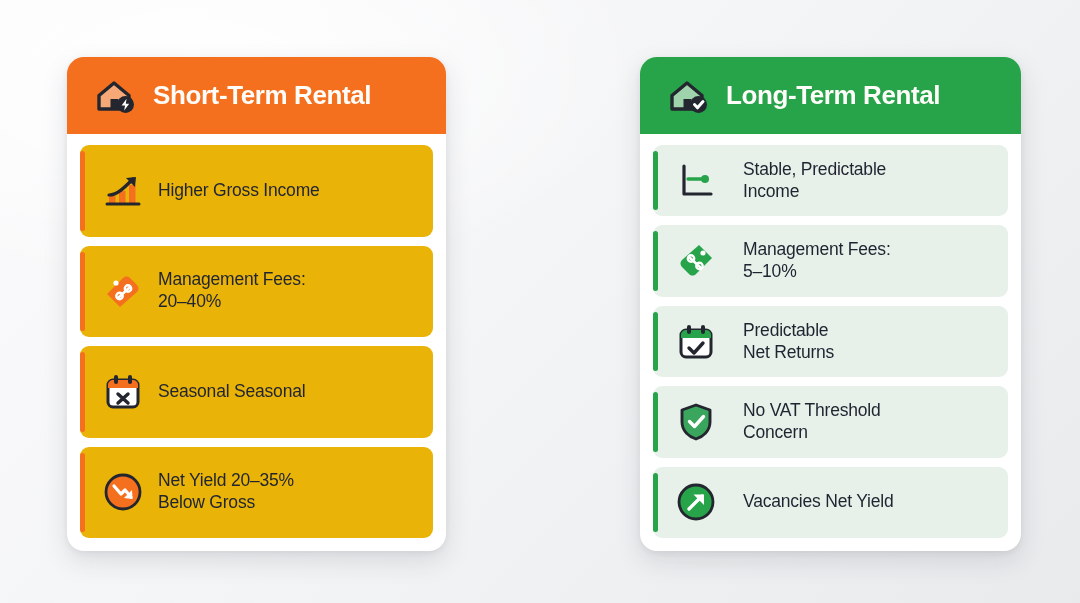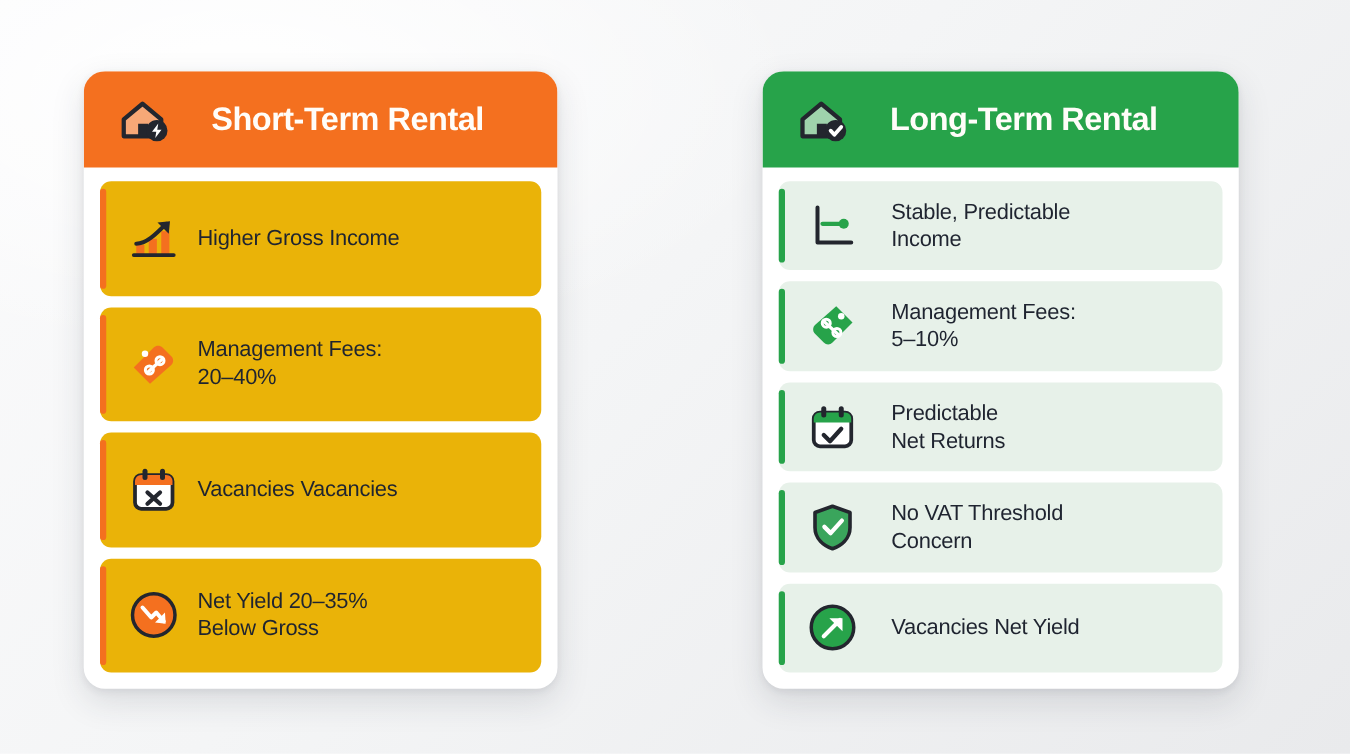--- a/index.html
+++ b/index.html
@@ -19,26 +19,26 @@
   
   .card {
     position: absolute; top: 57px; height: 494px;
     background: #ffffff;
     border-radius: 17px;
     box-shadow: 0 10px 26px rgba(40,45,60,.13), 0 2px 6px rgba(40,45,60,.07);
     overflow: hidden;
     display: flex; flex-direction: column;
   }
   .card.left  { left: 67px;  width: 379px; }
-  .card.right { left: 610px; width: 381px; }
+  .card.right { left: 640px; width: 381px; }
 
   .card-header {
     height: 77px; flex: 0 0 77px;
     display: flex; align-items: center;
-    padding-left: 26px; gap: 32px;
+    padding-left: 26px; gap: 16px;
   }
   .card.left  .card-header { background: #f4701f; }
   .card.right .card-header { background: #27a34a; }
   .card-header .title {
     color: #fffdf9; font-size: 26px; font-weight: bold;
     letter-spacing: -0.4px; white-space: nowrap;
   }
   .head-icon { width: 44px; height: 44px; flex: 0 0 44px; }
 
   .card-body {
@@ -150,21 +150,21 @@
         <span class="accent"></span>
         <span class="row-icon">
           <svg viewBox="0 0 42 42" width="42" height="42">
             <rect x="6" y="9" width="30" height="27" rx="5" fill="#fff" stroke="#23262e" stroke-width="3"></rect>
             <path d="M6 17 L36 17 L36 14 C36 11.2 33.8 9 31 9 L11 9 C8.2 9 6 11.2 6 14 Z" fill="#f4701f"></path>
             <rect x="12" y="4" width="4" height="9" rx="2" fill="#23262e"></rect>
             <rect x="26" y="4" width="4" height="9" rx="2" fill="#23262e"></rect>
             <path d="M16 23 L26 32 M26 23 L16 32" stroke="#23262e" stroke-width="3.4" stroke-linecap="round"></path>
           </svg>
         </span>
-        <span class="row-label">Vacancies Vacancies</span>
+        <span class="row-label">Seasonal Seasonal</span>
       </div>
 
 
       <div class="row">
         <span class="accent"></span>
         <span class="row-icon">
           <svg viewBox="0 0 42 42" width="42" height="42">
             <circle cx="21" cy="21" r="17" fill="#f4701f" stroke="#23262e" stroke-width="2.8"></circle>
             <path d="M12 15 L19 23 L23 19 L29 26" stroke="#fff" stroke-width="3.2" fill="none" stroke-linecap="round" stroke-linejoin="round"></path>
             <path d="M30 19 L30.5 28 L22 27 Z" fill="#fff"></path>

